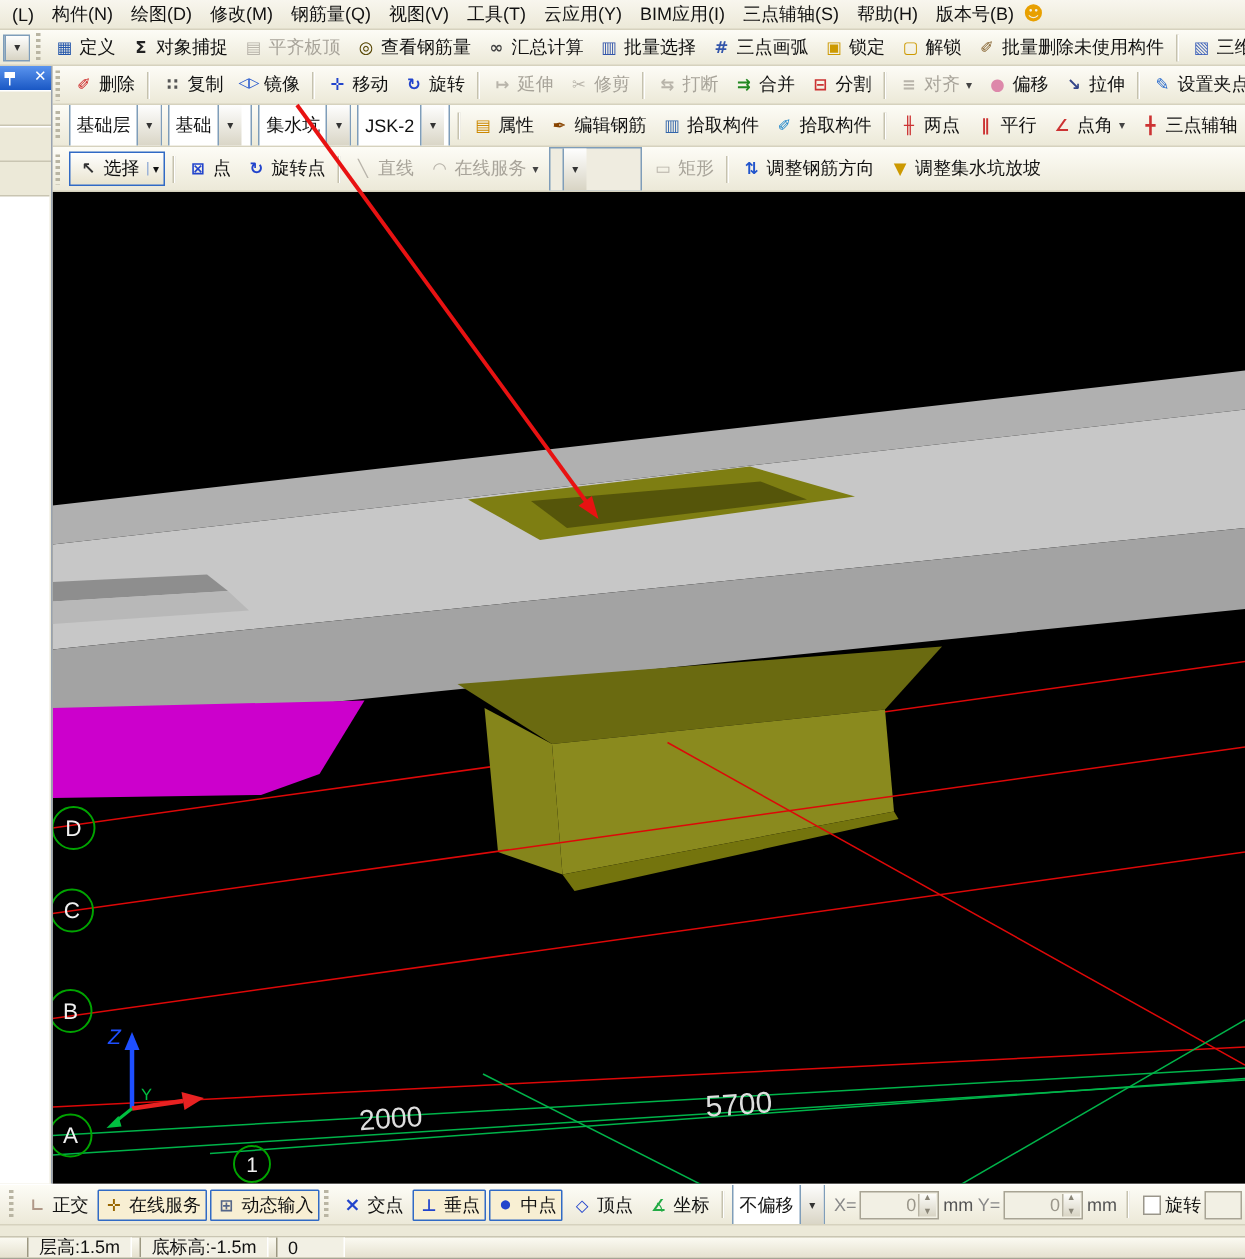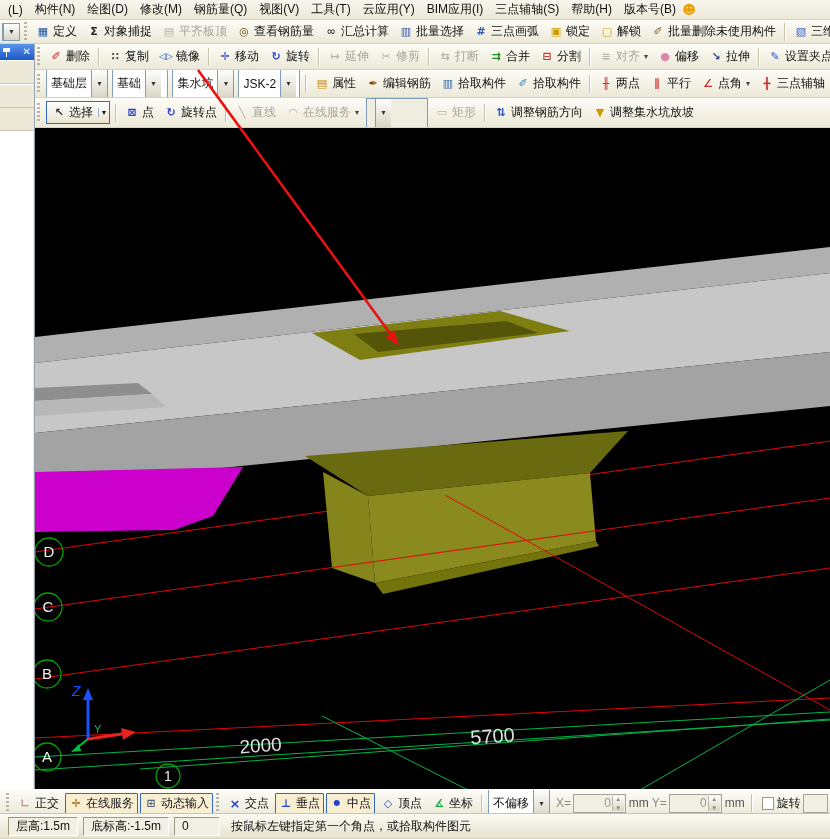--- a/index.html
+++ b/index.html
@@ -53,21 +53,21 @@
   
   .snapbar{bottom:22px;top:auto;height:28px;padding-left:4px;border-top:1px solid #fff}
   .numbox{width:56px;height:19px;border:1px solid #a8a494;background:#f2f0e4;color:#9a968a;
           display:inline-flex;align-items:center;justify-content:flex-end;padding-right:14px;
           position:relative;box-sizing:border-box;margin:0 2px}
   .spin{position:absolute;right:1px;top:1px;bottom:1px;width:11px;display:flex;flex-direction:column;
         align-items:center;justify-content:space-between;font-size:6px;color:#8a8678;
         background:linear-gradient(#fdfdfa,#d8d4c4);border-left:1px solid #b8b4a4}
   .unit{color:#555;margin:0 3px 0 1px}
   .cb{width:11px;height:11px;border:1px solid #9a968a;background:#fff;display:inline-block;margin:0 3px 0 6px}
-  .statusbar{bottom:0;top:auto;height:26px;border-top:1px solid #c9c5b2;padding-left:8px;
+  .statusbar{bottom:0;top:auto;height:15px;border-top:1px solid #c9c5b2;padding-left:18px;
              background:linear-gradient(#fbfaf2,#e6e2d0)}
   .cell{height:17px;display:inline-flex;align-items:center;padding:0 7px;margin-right:5px;
         border:1px solid;border-color:#9c9882 #ffffff #ffffff #9c9882;background:#f2f0e4}
   
   [data-name="define-icon"]{color:#2255aa}
   [data-name="sum-icon"]{color:#222}
   [data-name="align-slab-top-icon"]{color:#999}
   [data-name="find-element-icon"]{color:#554400}
   [data-name="view-rebar-icon"]{color:#444}
   [data-name="batch-select-icon"]{color:#3355aa}
@@ -480,14 +480,13 @@
   <span class="sep" data-name="toolbar-separator"></span>
   <span class="cb" data-name="rotate-checkbox"></span>
   <span data-name="rotate-checkbox-label">旋转</span>
   <span class="numbox" style="width:26px" data-name="rotate-angle-input"></span>
 </div>
 
 <div class="row statusbar" data-name="status-bar">
   <span class="cell" data-name="floor-height-status">层高:1.5m</span>
   <span class="cell" data-name="bottom-elevation-status">底标高:-1.5m</span>
   <span class="cell" style="min-width:30px" data-name="counter-status">0</span>
-  <span style="padding-left:6px" data-name="hint-message">按鼠标左键指定第一个角点，或拾取构件图元</span>
 </div>
 
 </body></html>

